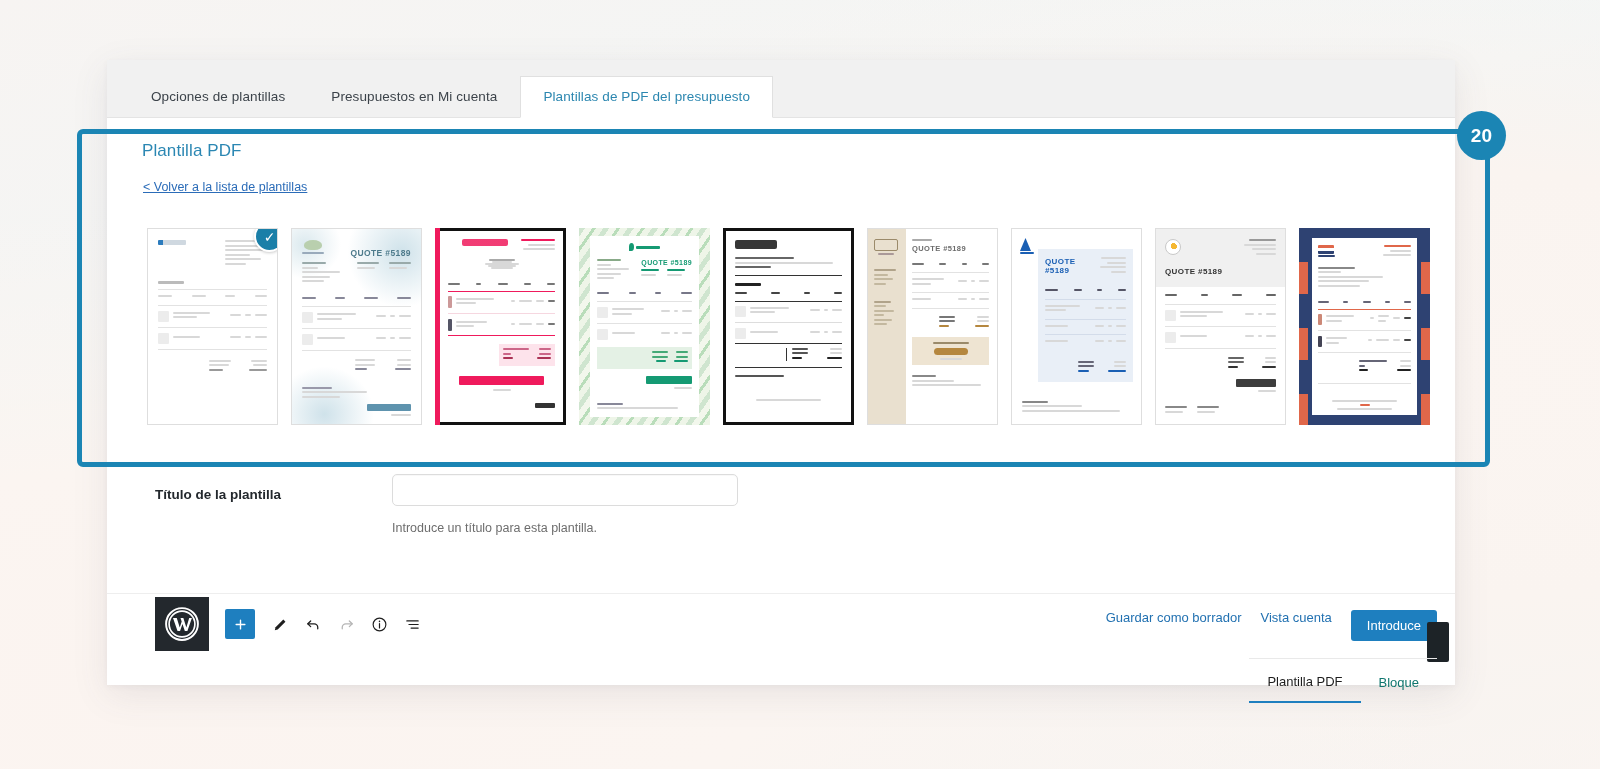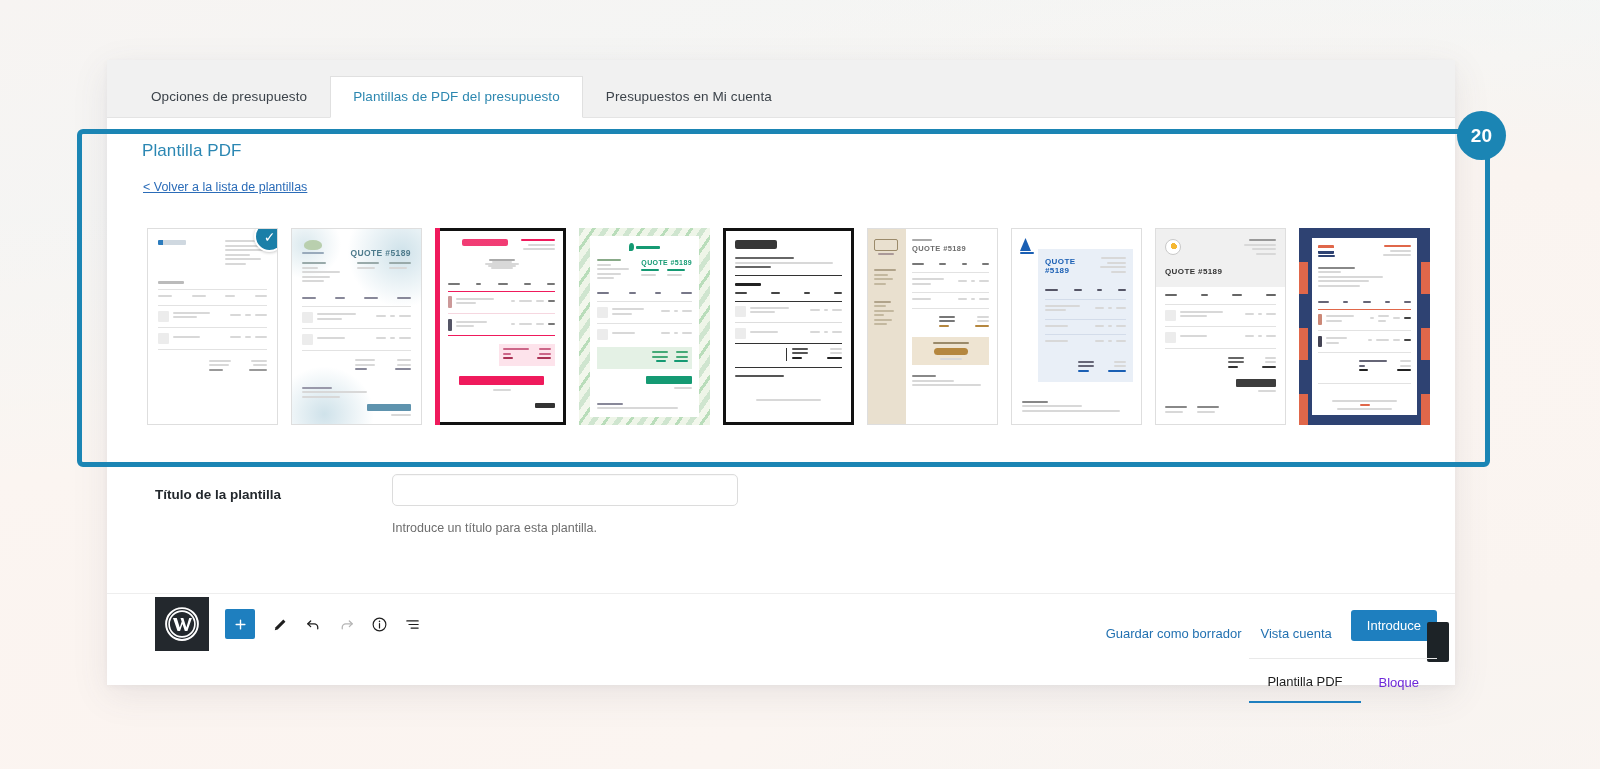--- a/index.html
+++ b/index.html
@@ -104,38 +104,38 @@
     position:absolute;left:48px;top:3px;width:54px;height:54px;background:#23282d;
     display:flex;align-items:center;justify-content:center;cursor:pointer;
   }
   .wpglyph{width:36px;height:36px;}
   .tool{
     position:absolute;top:14px;width:33px;height:33px;
     display:flex;align-items:center;justify-content:center;cursor:pointer;color:#1e1e1e;
   }
   .tool.plus{background:#1e7fbf;color:#fff;border-radius:2px;width:30px;height:30px;top:15px;}
 
-  .right-actions{position:absolute;right:18px;top:16px;display:flex;align-items:flex-end;gap:19px;}
+  .right-actions{position:absolute;right:18px;top:16px;display:flex;align-items:flex-start;gap:19px;}
   .link-btn{font-size:13px;color:#2271b1;cursor:pointer;white-space:nowrap;}
   .publish{
     background:#1e7fbf;color:#fff;font-size:13px;padding:8px 16px;border-radius:3px;
     cursor:pointer;white-space:nowrap;
   }
   .gear-btn{
     position:absolute;right:-12px;top:12px;width:22px;height:40px;background:#1d2327;border-radius:2px;
     cursor:pointer;
   }
 
   
   .sbtabs{
     position:absolute;right:18px;top:540px;display:flex;gap:0;align-items:center;
     border-top:1px solid #e9e9e9;padding-top:1px;
   }
   .sbtab{
-    font-size:13px;color:#6d28d9;padding:14px 18px 12px;cursor:pointer;white-space:nowrap;
+    font-size:13px;color:#0f766e;padding:14px 18px 12px;cursor:pointer;white-space:nowrap;
   }
   .sbtab.active{color:#1e1e1e;font-weight:400;border-bottom:2px solid #1e7fbf;}
 
   
   .highlight{
     position:absolute;left:77px;top:129px;width:1413px;height:338px;
     border:5px solid #1b85b4;border-radius:6px;box-sizing:border-box;
     pointer-events:none;z-index:30;
   }
   .badge{
@@ -145,23 +145,23 @@
   }
 </style>
 </head>
 <body>
 
 <div class="stage">
 
   <div class="panel">
 
     <div class="tabstrip">
-      <div class="tab">Opciones de presupuesto</div>
+      <div class="tab">Opciones de plantillas</div>
+      <div class="tab">Presupuestos en Mi cuenta</div>
       <div class="tab active">Plantillas de PDF del presupuesto</div>
-      <div class="tab">Presupuestos en Mi cuenta</div>
     </div>
 
     <div class="content">
 
       <div class="hdr-title">Plantilla PDF</div>
       <div class="backlink">&lt; Volver a la lista de plantillas</div>
 
       <div class="gallery">
 
         <div class="thumb">

